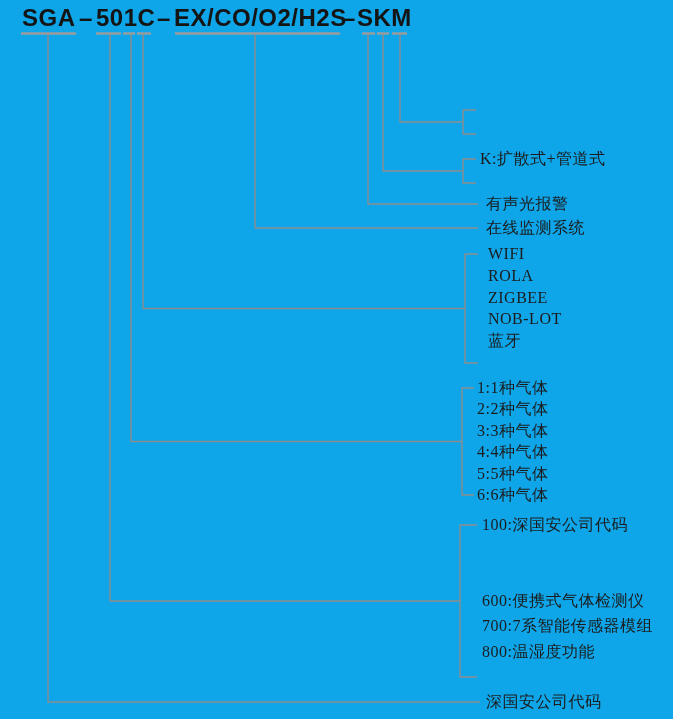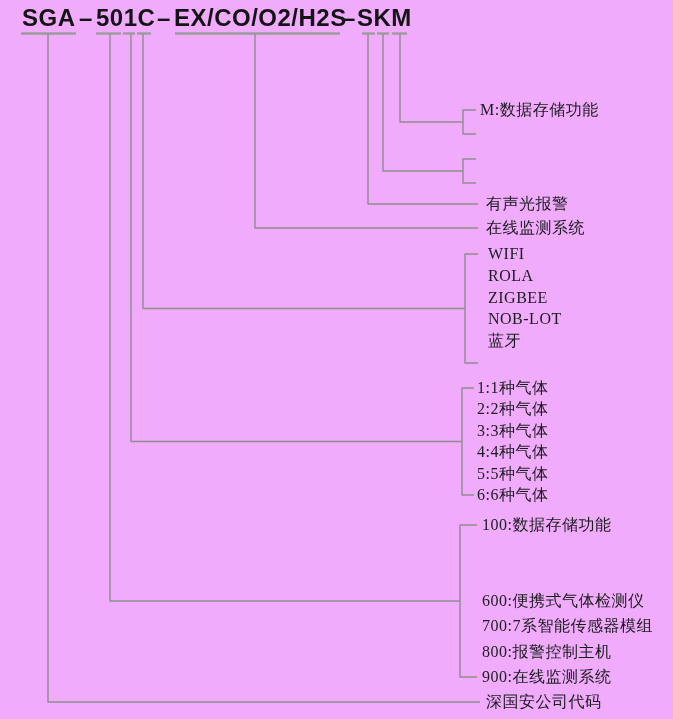--- a/index.html
+++ b/index.html
@@ -1,20 +1,20 @@
 <!DOCTYPE html>
 <html><head>
 <meta charset="utf-8">
 <style>
   html, body { margin: 0; padding: 0; background: #ffffff; }
   .diagram {
     position: relative;
     width: 673px;
     height: 719px;
-    background: #f0abfc;
+    background: #0ea5e9;
     font-family: "Liberation Sans", "DejaVu Sans", sans-serif;
     overflow: hidden;
   }
   .lines-svg { position: absolute; left: 0; top: 0; }
   .title-seg {
     position: absolute;
     top: 6px;
     font-family: "Liberation Sans", "DejaVu Sans", sans-serif;
     font-size: 24px;
     font-weight: bold;
@@ -67,40 +67,39 @@
   </svg>
 
   <span class="title-seg" style="left:22px">SGA</span>
   <span class="title-seg" style="left:79px">–</span>
   <span class="title-seg" style="left:96px">501C</span>
   <span class="title-seg" style="left:157px">–</span>
   <span class="title-seg" style="left:174px">EX/CO/O2/H2S</span>
   <span class="title-seg" style="left:342px">–</span>
   <span class="title-seg" style="left:357px">SKM</span>
 
-  <span class="lbl" style="left:480px; top:110px">M:数据存储功能</span>
 
+  <span class="lbl" style="left:480px; top:159px">K:扩散式+管道式</span>
 
   <span class="lbl" style="left:486px; top:204px">有声光报警</span>
   <span class="lbl" style="left:486px; top:228px">在线监测系统</span>
 
   <span class="lbl" style="left:488px; top:254px">WIFI</span>
   <span class="lbl" style="left:488px; top:275.8px">ROLA</span>
   <span class="lbl" style="left:488px; top:297.6px">ZIGBEE</span>
   <span class="lbl" style="left:488px; top:319.4px">NOB-LOT</span>
   <span class="lbl" style="left:488px; top:341.2px">蓝牙</span>
 
   <span class="lbl" style="left:477px; top:388px">1:1种气体</span>
   <span class="lbl" style="left:477px; top:409.4px">2:2种气体</span>
   <span class="lbl" style="left:477px; top:430.8px">3:3种气体</span>
   <span class="lbl" style="left:477px; top:452.2px">4:4种气体</span>
   <span class="lbl" style="left:477px; top:473.6px">5:5种气体</span>
   <span class="lbl" style="left:477px; top:495px">6:6种气体</span>
 
-  <span class="lbl" style="left:482px; top:525px">100:数据存储功能</span>
+  <span class="lbl" style="left:482px; top:525px">100:深国安公司代码</span>
   <span class="lbl" style="left:482px; top:601px">600:便携式气体检测仪</span>
   <span class="lbl" style="left:482px; top:626.3px">700:7系智能传感器模组</span>
-  <span class="lbl" style="left:482px; top:651.7px">800:报警控制主机</span>
-  <span class="lbl" style="left:482px; top:677px">900:在线监测系统</span>
+  <span class="lbl" style="left:482px; top:651.7px">800:温湿度功能</span>
 
   <span class="lbl" style="left:486px; top:702px">深国安公司代码</span>
 
 </div>
 
 </body></html>

